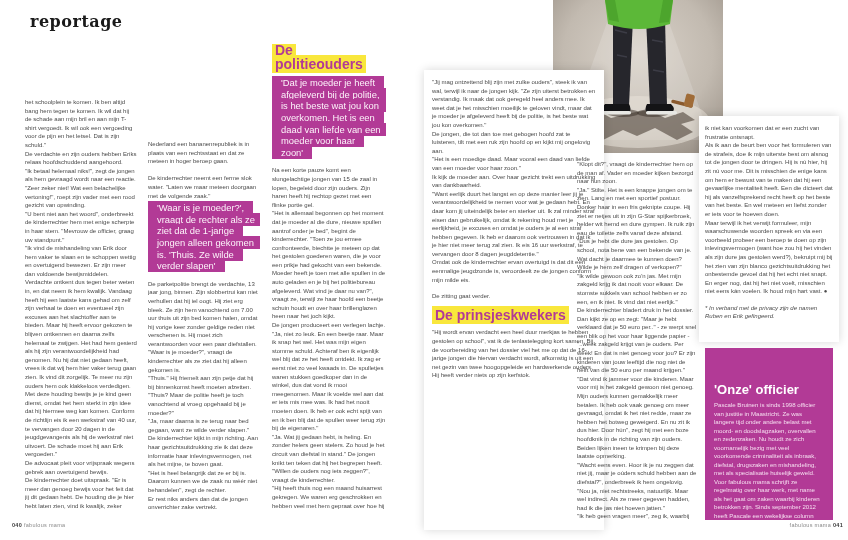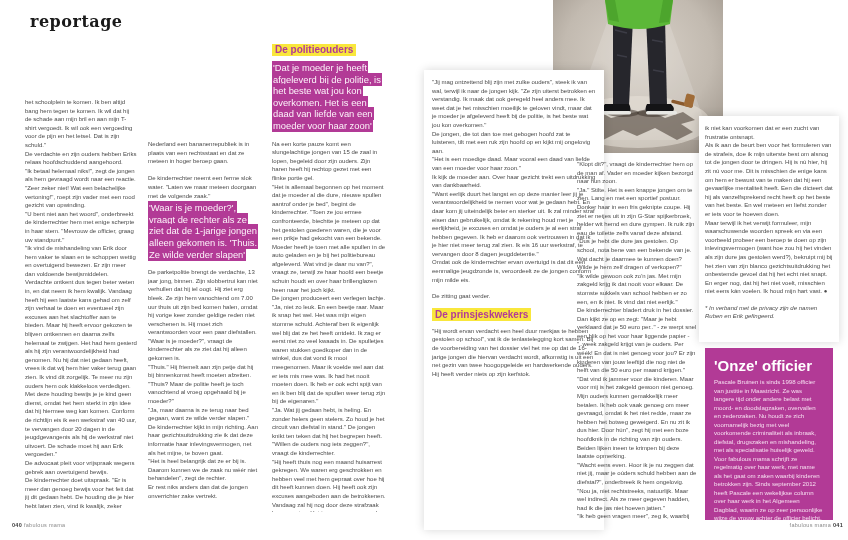--- a/index.html
+++ b/index.html
@@ -12,39 +12,39 @@
     font-family:"DejaVu Serif", serif;font-weight:bold;font-size:16px;
     letter-spacing:.5px;color:#1a1a1a;
   }
   .col{
     position:absolute;font-size:6px;line-height:8.6px;color:#4a4a4a;
     overflow:hidden;text-align:left;
   }
   .body-text{white-space:pre-line;}
   .kicker{
     display:inline;background:#f9e73c;color:#b23a96;
-    font-weight:bold;font-size:10px;line-height:12px;
+    font-weight:bold;font-size:14px;line-height:12px;
     padding:1px 3px;
     -webkit-box-decoration-break:clone;box-decoration-break:clone;
   }
   .kicker-wrap{margin:4px 0 6px 0;}
   .bigquote{
     display:inline;background:#b23a96;color:#fdf3fa;
-    font-size:9.4px;line-height:11.4px;padding:1px 1px;
+    font-size:9.4px;line-height:11.4px;padding:1px 9px;
     -webkit-box-decoration-break:clone;box-decoration-break:clone;
   }
   .bigquote-wrap{margin:2px 0 8px 0;}
   .whitebox{background:#ffffff;box-shadow:0 0 9px rgba(0,0,0,0.16);}
   .illu{position:absolute;left:553px;top:0;width:170px;height:153px;}
   .infobox{
     position:absolute;left:705px;top:348px;width:128px;height:172px;
     background:#b23a96;color:#f6def0;padding:9px 9px;box-sizing:border-box;
     overflow:hidden;
   }
-  .infobox-title{font-size:15px;font-weight:bold;color:#ffffff;margin-bottom:4px;}
+  .infobox-title{font-size:13px;font-weight:bold;color:#ffffff;margin-bottom:4px;margin-top:25px;}
   .infobox-body{font-size:6.1px;line-height:8.5px;white-space:pre-line;}
   .footnote{font-style:italic;margin-top:8px;white-space:pre-line;}
   .footer{
     position:absolute;top:522px;font-size:5.5px;color:#8a8a8a;letter-spacing:.3px;
   }
   .footer b{color:#3a3a3a;}
   .footer-left{left:12px;}
   .footer-right{right:5px;text-align:right;}
   .interlude{margin:8px 0;}
 </style>

